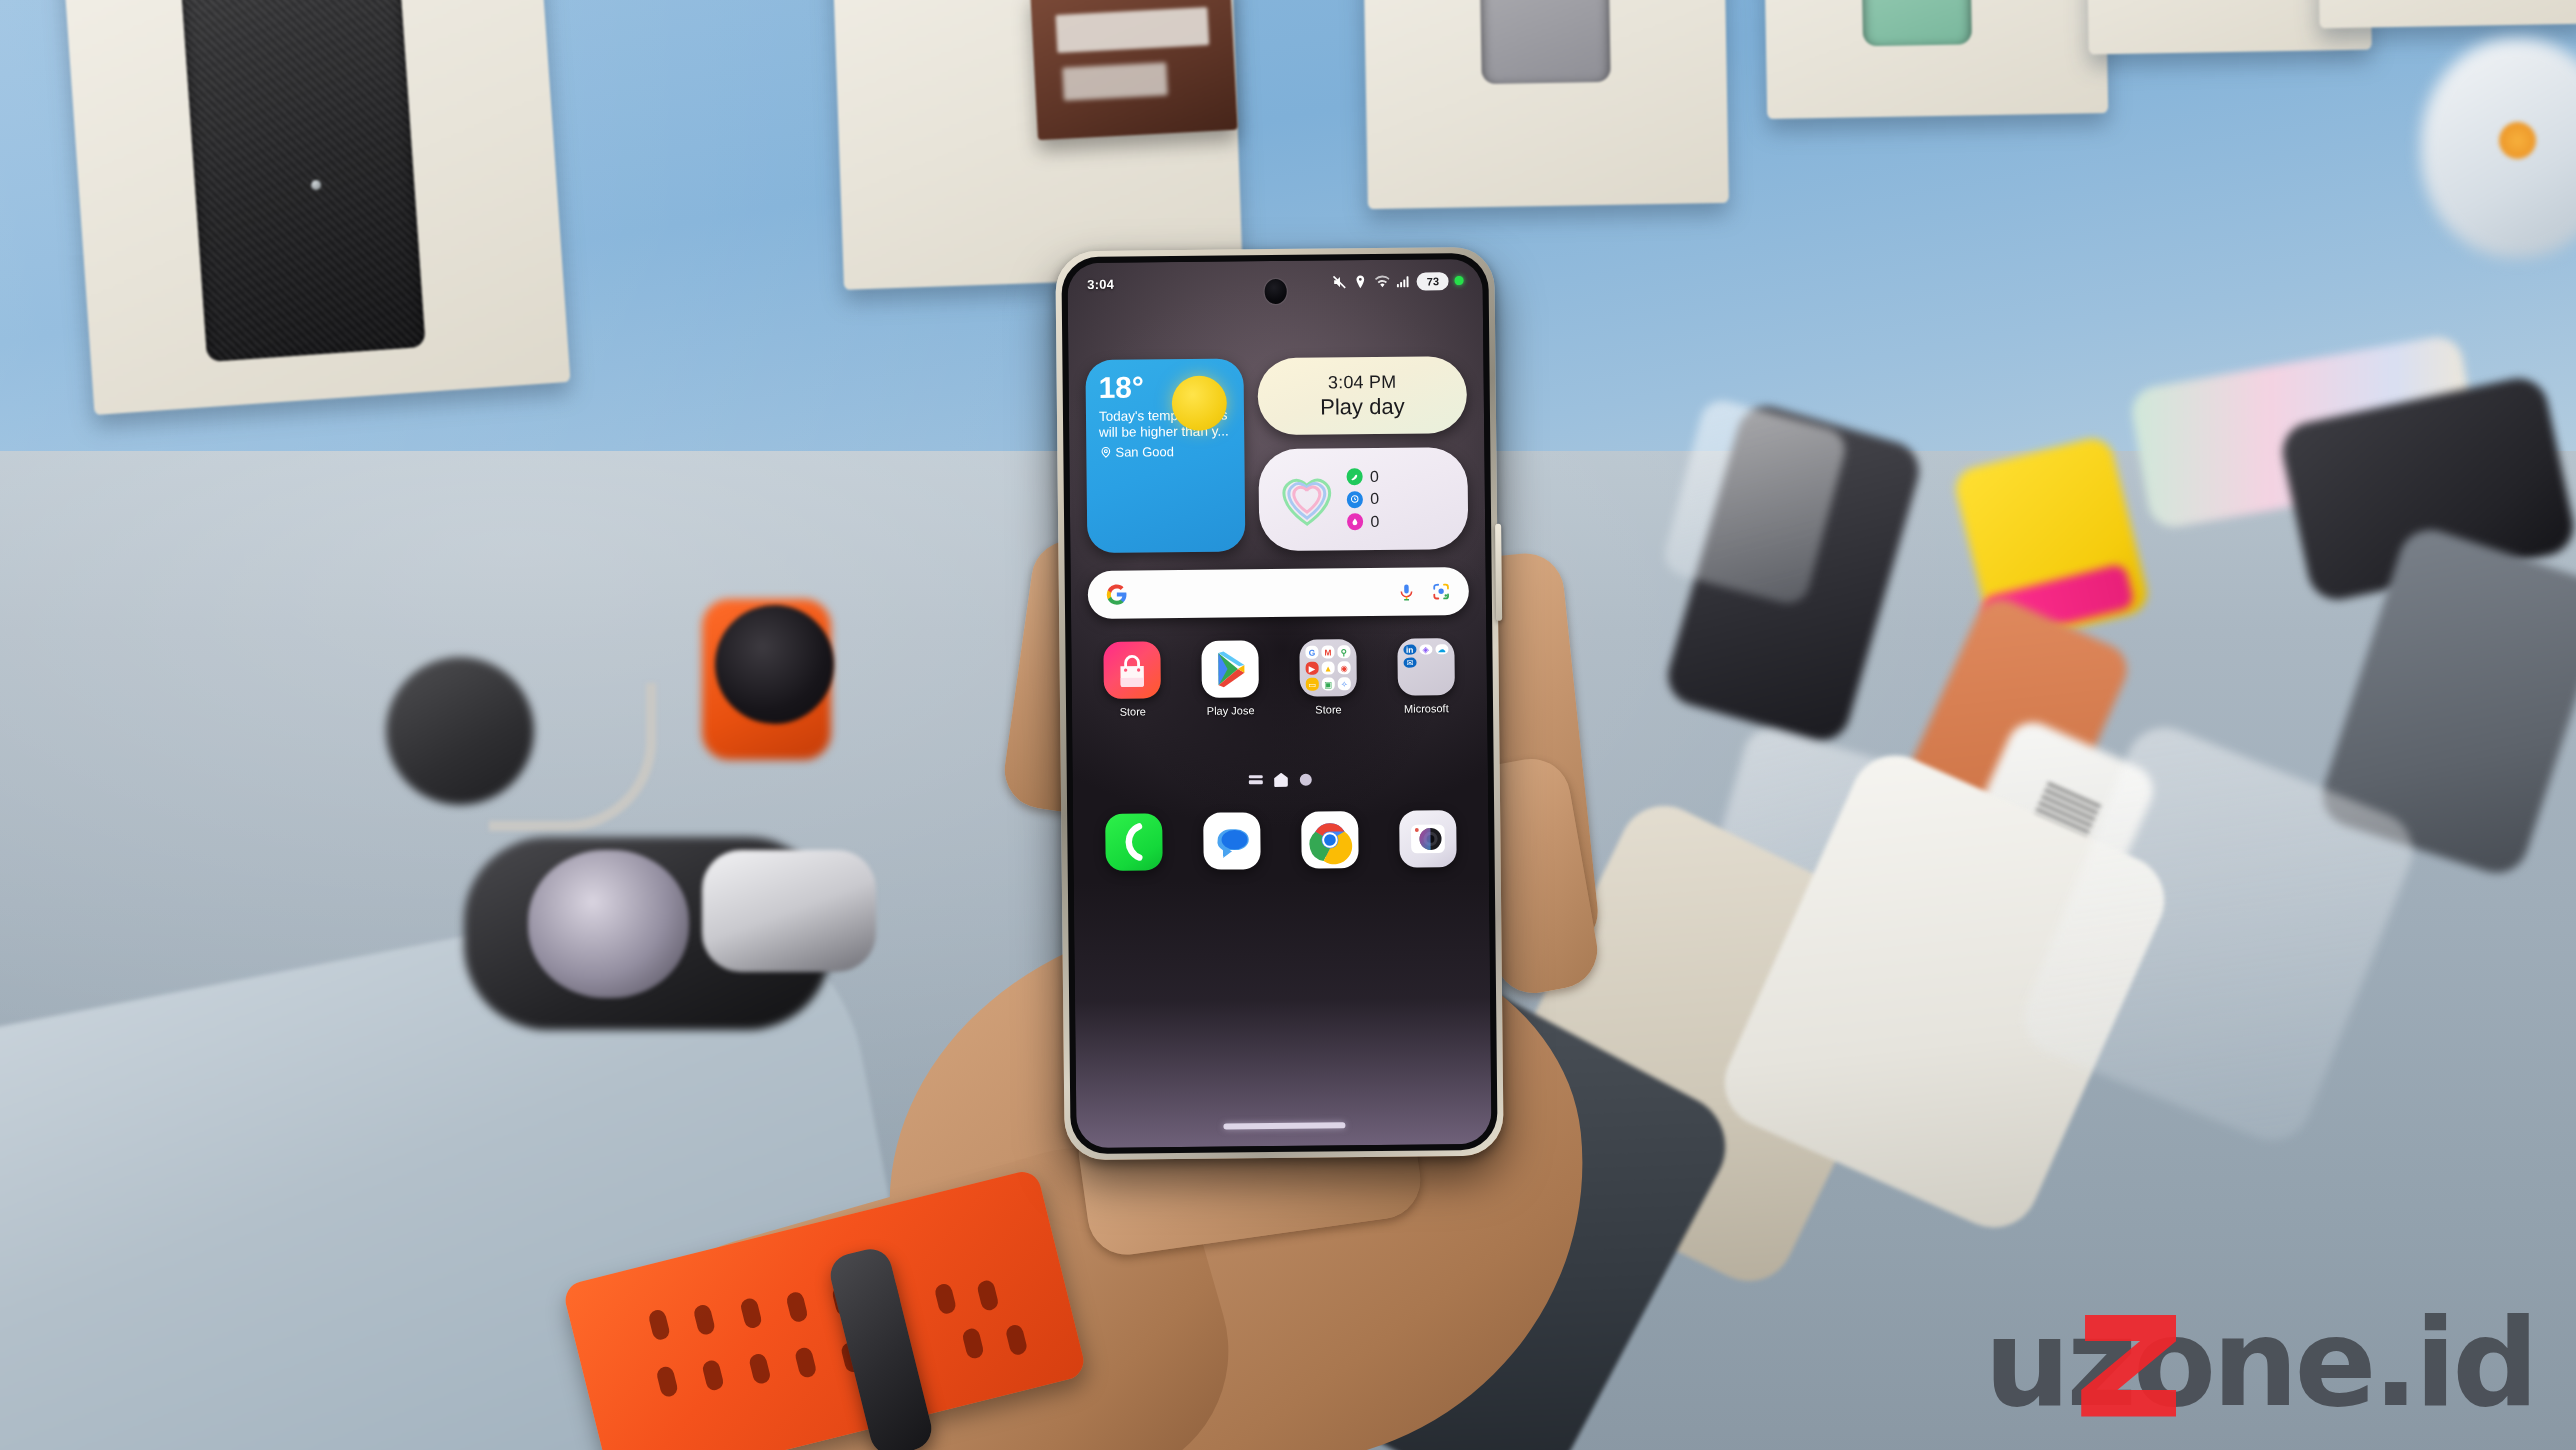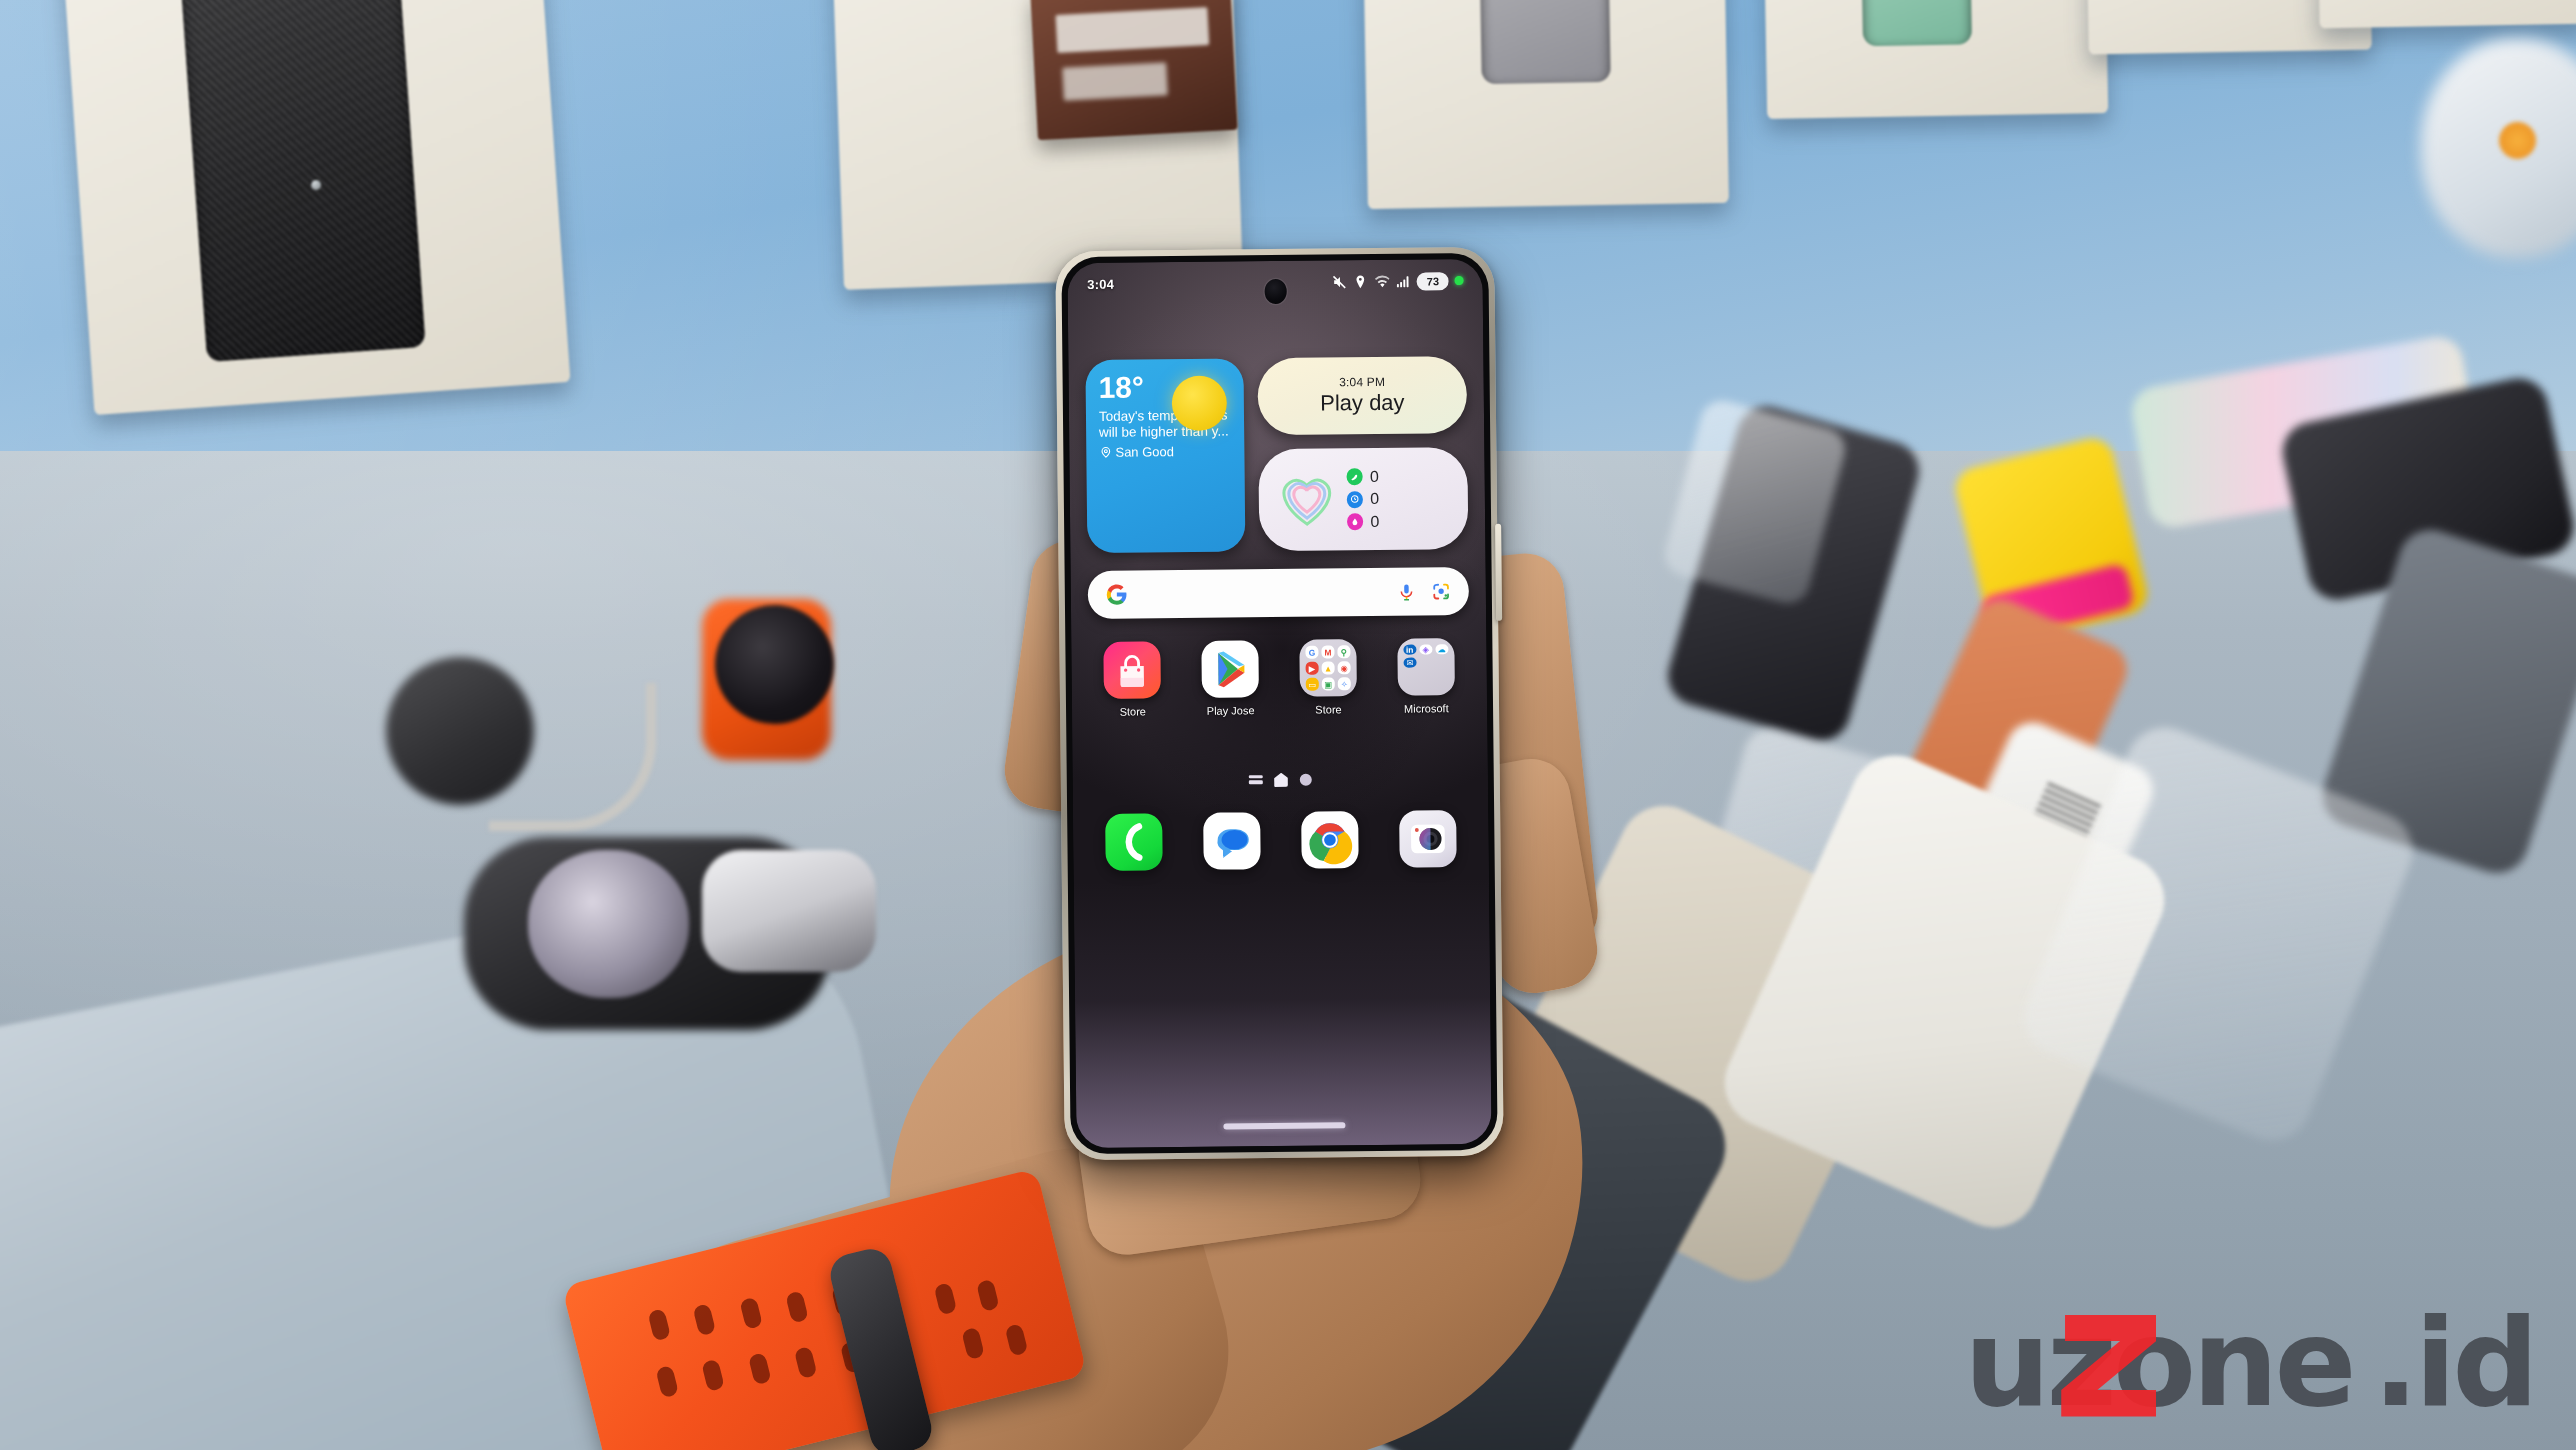--- a/index.html
+++ b/index.html
@@ -169,21 +169,21 @@
   .w-loc{ font-size:13px; margin-top:5.2px; display:flex; align-items:center; gap:3.2px; }
 
   .w-right{ flex:1; display:flex; flex-direction:column; gap:14px; }
   .w-greet{
     height:77px; border-radius:39px;
     background:linear-gradient(160deg,#fbf4da 0%,#f4efd8 45%,#e9f0dc 100%);
     box-shadow:0 5.2px 14px rgba(0,0,0,.45);
     display:flex; flex-direction:column; align-items:center; justify-content:center;
     color:#1b1b1e;
   }
-  .w-greet-time{ font-size:12px; letter-spacing:0.2px; }
+  .w-greet-time{ font-size:18px; letter-spacing:0.2px; }
   .w-greet-msg{ font-size:22px; margin-top:1.3px; }
   .w-health{
     flex:1; border-radius:39px;
     background:linear-gradient(160deg,#f6f2f8 0%,#efe9f2 50%,#e7e1ec 100%);
     box-shadow:0 5.2px 14px rgba(0,0,0,.45);
     display:flex; align-items:center; gap:9px; padding:0 16.7px;
   }
   .hearts{ width:62px; height:55px; position:relative; flex-shrink:0; }
   .hstats{ display:flex; flex-direction:column; gap:4.5px; }
   .hstat{ display:flex; align-items:center; gap:7px; }
@@ -244,21 +244,20 @@
     background:linear-gradient(180deg,#efe9db,#c3bdae);
     box-shadow:0 1.9px 5.8px rgba(0,0,0,.4);
   }
 
   
   #watermark{
     position:absolute; right:41px; bottom:26px; z-index:40;
     display:flex; align-items:baseline; line-height:1;
     font-size:121px; font-weight:bold; letter-spacing:-3.9px;
     font-family:"DejaVu Sans", sans-serif;
-    gap:20px;
   }
   .wm-main{ color:#4a4f56; position:relative; opacity:.96; }
   .wm-z{
     position:absolute; left:97px; top:11.6px; width:95px; height:102px;
     background:#f0262b; opacity:.93;
     clip-path:polygon(4% 0%, 100% 0%, 100% 26%, 38% 74%, 100% 74%, 100% 100%, 0% 100%, 0% 74%, 62% 26%, 4% 26%);
   }
   .wm-tld{ color:#4a4f56; opacity:.96; }
 </style>
 </head>

